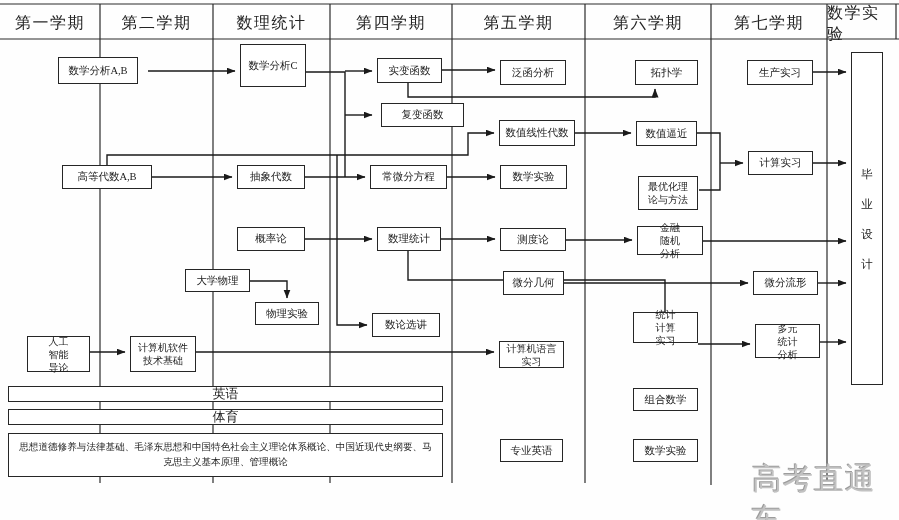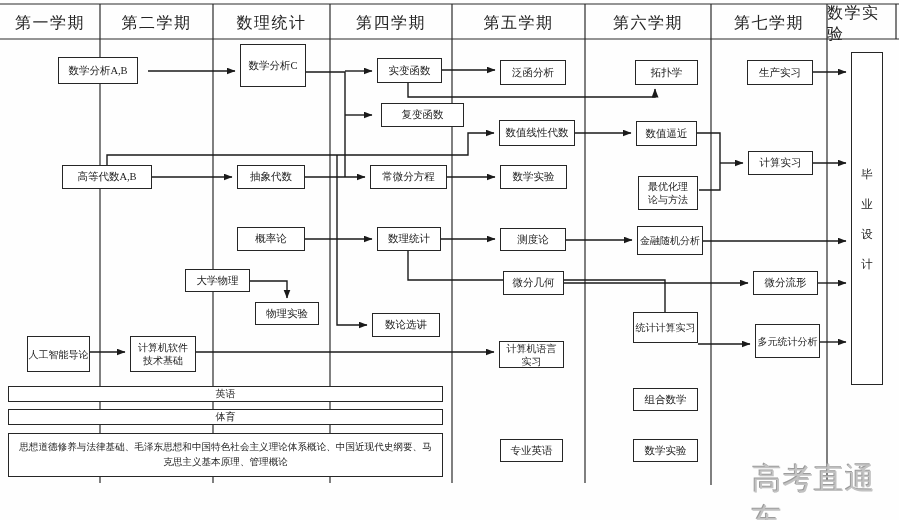--- a/index.html
+++ b/index.html
@@ -12,29 +12,29 @@
     position:absolute;top:8px;height:31px;z-index:2;
     display:flex;align-items:center;justify-content:center;
     font-size:16px;letter-spacing:1.5px;color:#242424;
   }
   .box{
     position:absolute;z-index:2;box-sizing:border-box;
     background:#ffffff;border:1.5px solid #262626;
     display:flex;align-items:center;justify-content:center;
     text-align:center;font-size:10.5px;line-height:1.3;white-space:nowrap;color:#1c1c1c;
   }
-  .box.multi4{white-space:normal;font-size:10px;padding:0 0;}
+  .box.multi4{white-space:normal;font-size:10px;padding:0 20px;}
   .box.multi4.narrow{padding:16px 5px;}
   .box.multi5{white-space:normal;font-size:10px;padding:0 4px;}
   .box.grad{white-space:normal;font-size:11.5px;line-height:30px;padding:15px;}
   .bar{
     position:absolute;left:8px;width:435px;z-index:2;box-sizing:border-box;
     background:#ffffff;border:1.5px solid #262626;
     display:flex;align-items:center;justify-content:center;
-    text-align:center;font-size:10px;color:#1c1c1c;
+    text-align:center;font-size:13px;color:#1c1c1c;
   }
   .bar.politics{font-size:9.6px;line-height:1.55;padding:0 8px;}
   .watermark{
     position:absolute;left:752px;top:459px;z-index:3;
     font-family:"Liberation Sans","DejaVu Sans",sans-serif;
     font-size:30px;letter-spacing:1px;color:#c2c2c2;
     text-shadow:-1px -1px 0 #9c9c9c;
   }
 </style>
 </head>

